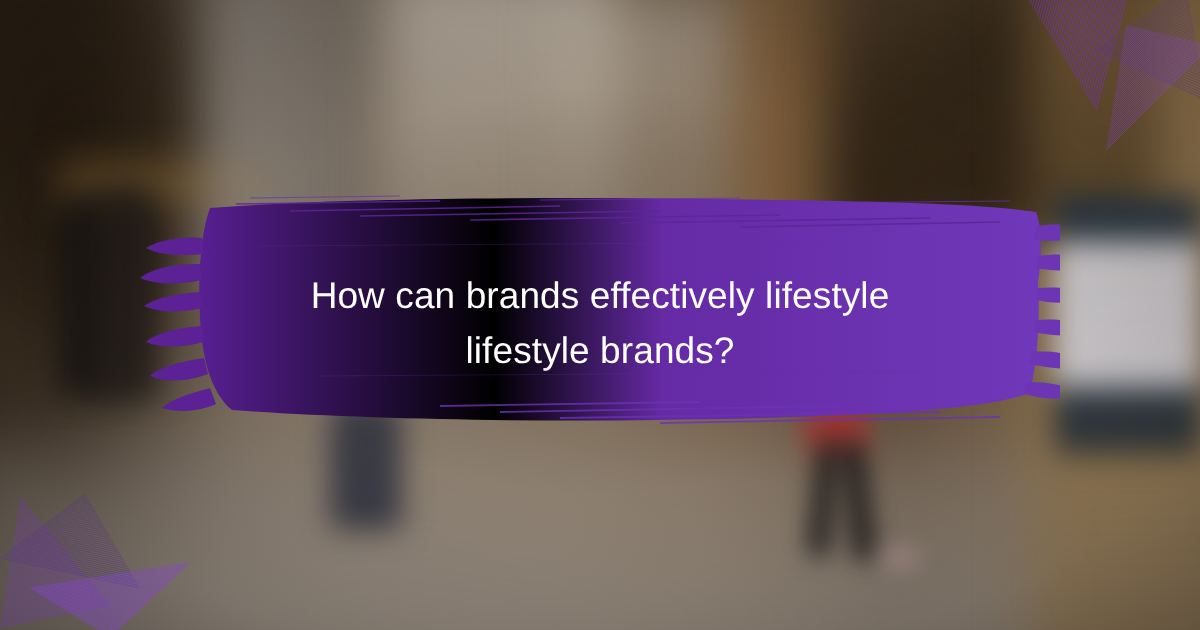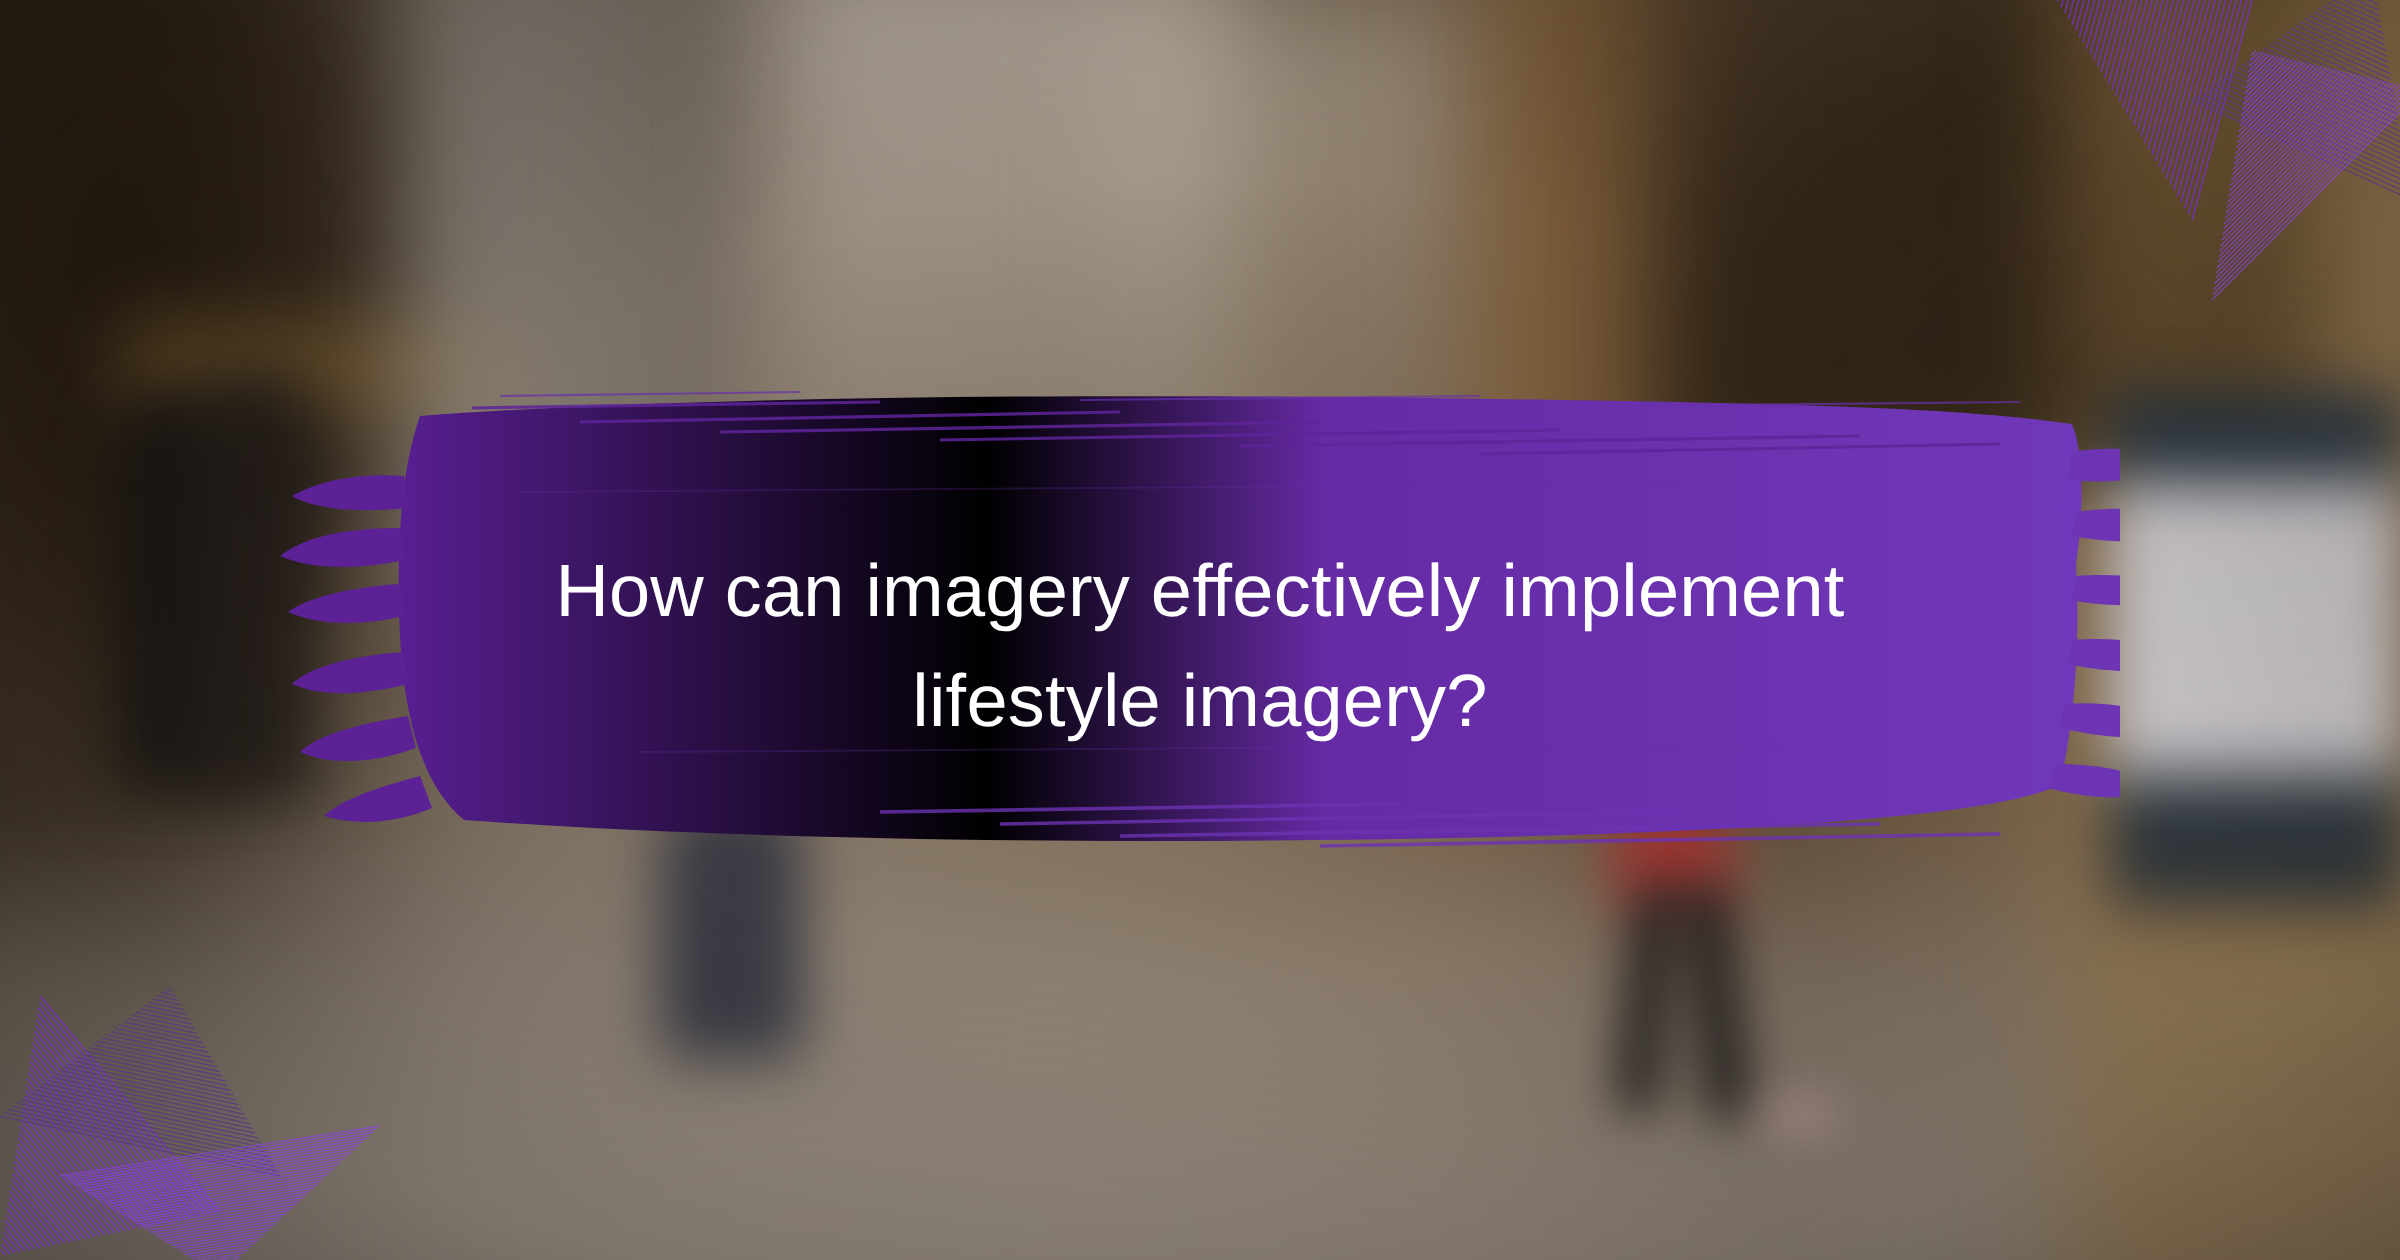--- a/index.html
+++ b/index.html
@@ -615,17 +615,17 @@
       </g>
 
       <g stroke="#6630a8" stroke-width="1" opacity="0.25" fill="none">
         <path d="M 120,60 L 700,56"></path>
         <path d="M 180,190 L 780,186"></path>
       </g>
     </svg>
   </div>
 
   <div class="banner-text">
-    <span class="line">How can imagery effectively implement</span>
-    <span class="line">lifestyle imagery?</span>
+    <span class="line">How can brands effectively lifestyle</span>
+    <span class="line">lifestyle brands?</span>
   </div>
 
 </div>
 
 </body></html>

